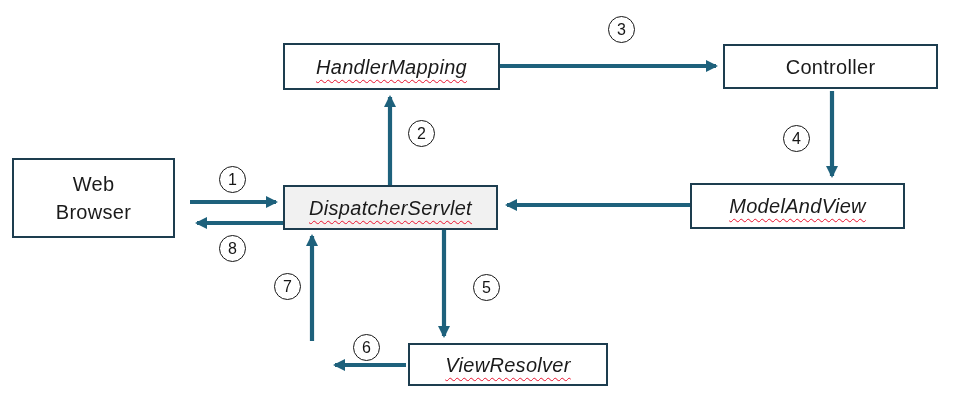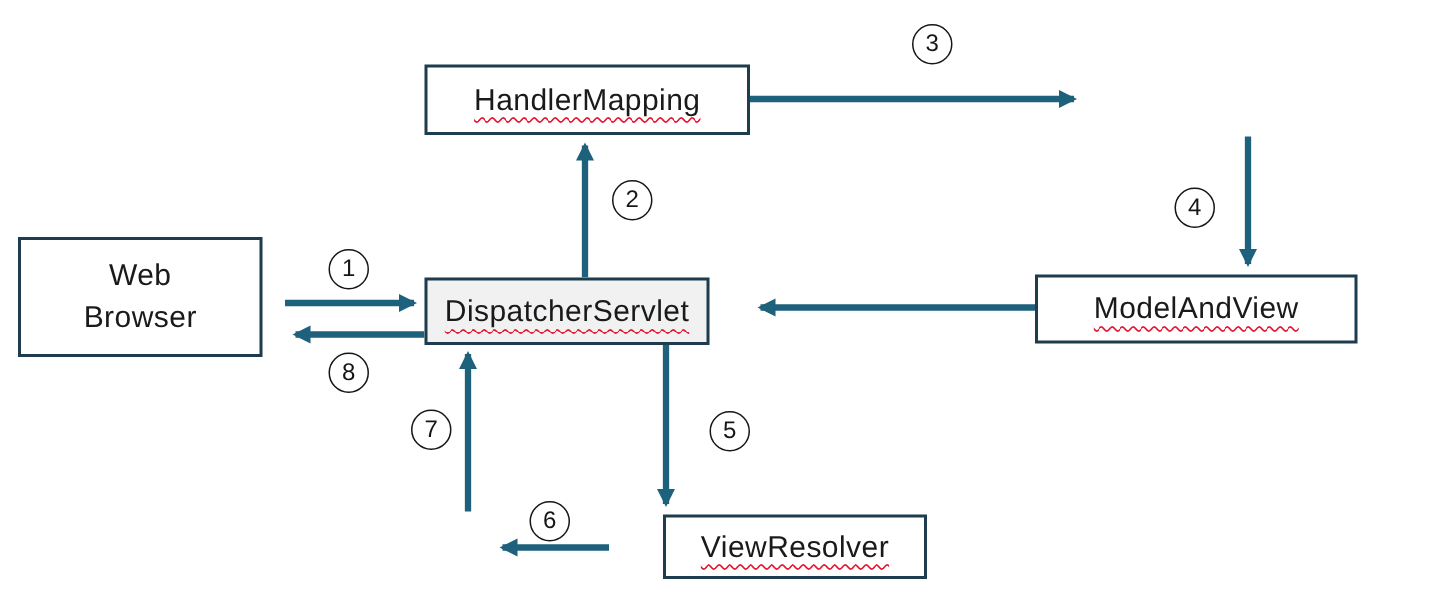--- a/index.html
+++ b/index.html
@@ -26,20 +26,21 @@
   }
   .node.shaded { background: #f1f1f1; }
   .node .lbl { white-space: pre-line; line-height: 1.4; }
   .squiggle {
     text-decoration-line: underline;
     text-decoration-style: wavy;
     text-decoration-color: #e8112d;
     text-decoration-thickness: 1px;
     text-underline-offset: 5px;
     text-decoration-skip-ink: none;
+    font-style: italic;
   }
   .step {
     position: absolute;
     width: 27px;
     height: 27px;
     box-sizing: border-box;
     border: 1.5px solid #161616;
     border-radius: 50%;
     background: #ffffff;
     display: flex;
@@ -47,24 +48,24 @@
     justify-content: center;
     font-size: 16px;
     color: #161616;
   }
   svg.wires { position: absolute; left: 0; top: 0; }
 
   
   #web-browser       { left: 12px;  top: 158px; width: 163px; height: 80px; }
   #handler-mapping   { left: 283px; top: 43px;  width: 217px; height: 47px; }
   #controller        { left: 723px; top: 44px;  width: 215px; height: 45px; }
-  #dispatcher-servlet{ left: 283px; top: 185px; width: 190px; height: 45px; }
+  #dispatcher-servlet{ left: 283px; top: 185px; width: 215px; height: 45px; }
   #model-and-view    { left: 690px; top: 183px; width: 215px; height: 46px; }
   #view              { left: 203px; top: 342px; width: 125px; height: 44px; }
-  #view-resolver     { left: 408px; top: 343px; width: 176px; height: 43px; margin-left: 34px; }
+  #view-resolver     { left: 408px; top: 343px; width: 200px; height: 43px; }
 
   
   #step-1 { left: 219px; top: 166px; }
   #step-2 { left: 408px; top: 120px; }
   #step-3 { left: 608px; top: 16px;  }
   #step-4 { left: 783px; top: 125px; }
   #step-5 { left: 473px; top: 274px; }
   #step-6 { left: 353px; top: 334px; }
   #step-7 { left: 274px; top: 273px; }
   #step-8 { left: 219px; top: 235px; }
@@ -95,20 +96,23 @@
 
   <div class="node" id="web-browser">
     <span class="lbl">Web
 Browser</span>
   </div>
 
   <div class="node" id="handler-mapping">
     <span class="lbl squiggle">HandlerMapping</span>
   </div>
 
+  <div class="node" id="controller">
+    <span class="lbl">Controller</span>
+  </div>
 
   <div class="node shaded" id="dispatcher-servlet">
     <span class="lbl squiggle">DispatcherServlet</span>
   </div>
 
   <div class="node" id="model-and-view">
     <span class="lbl squiggle">ModelAndView</span>
   </div>
 
 

